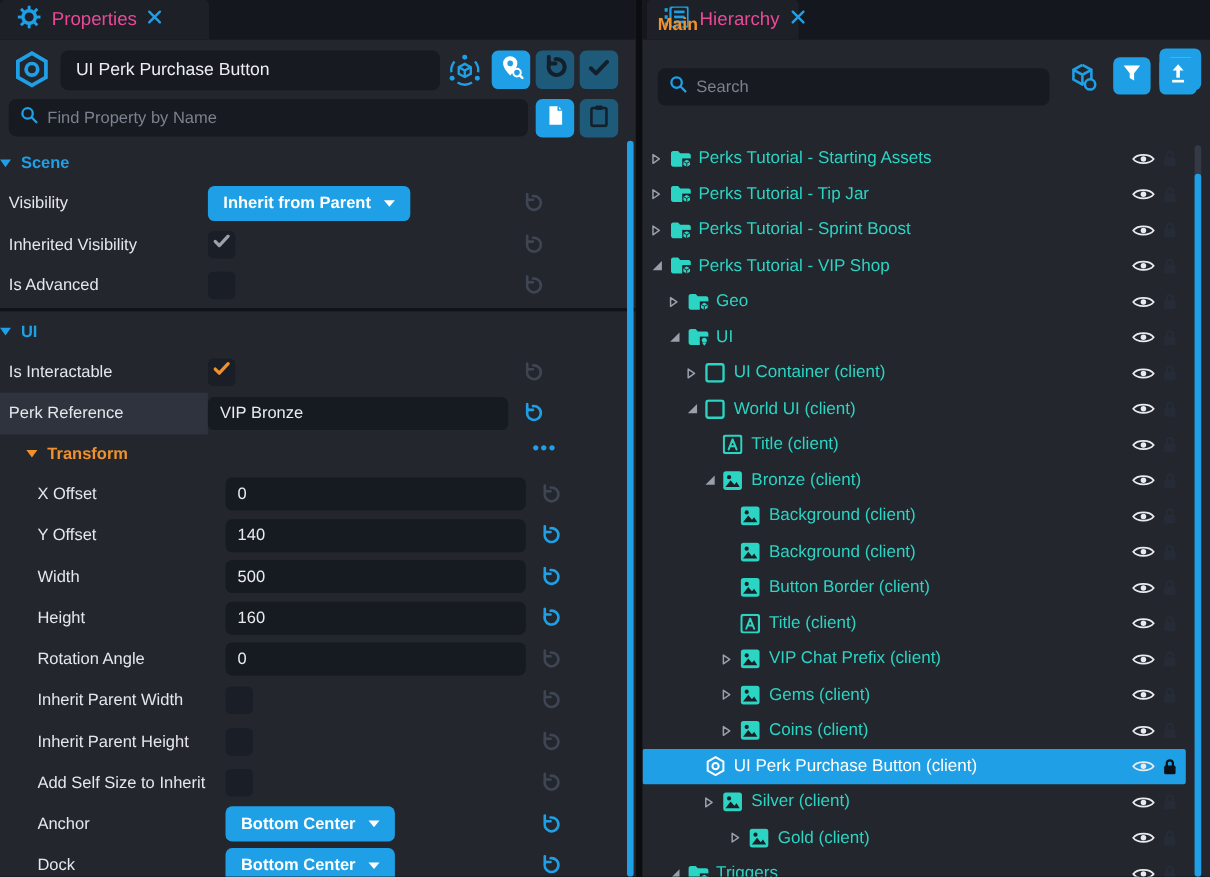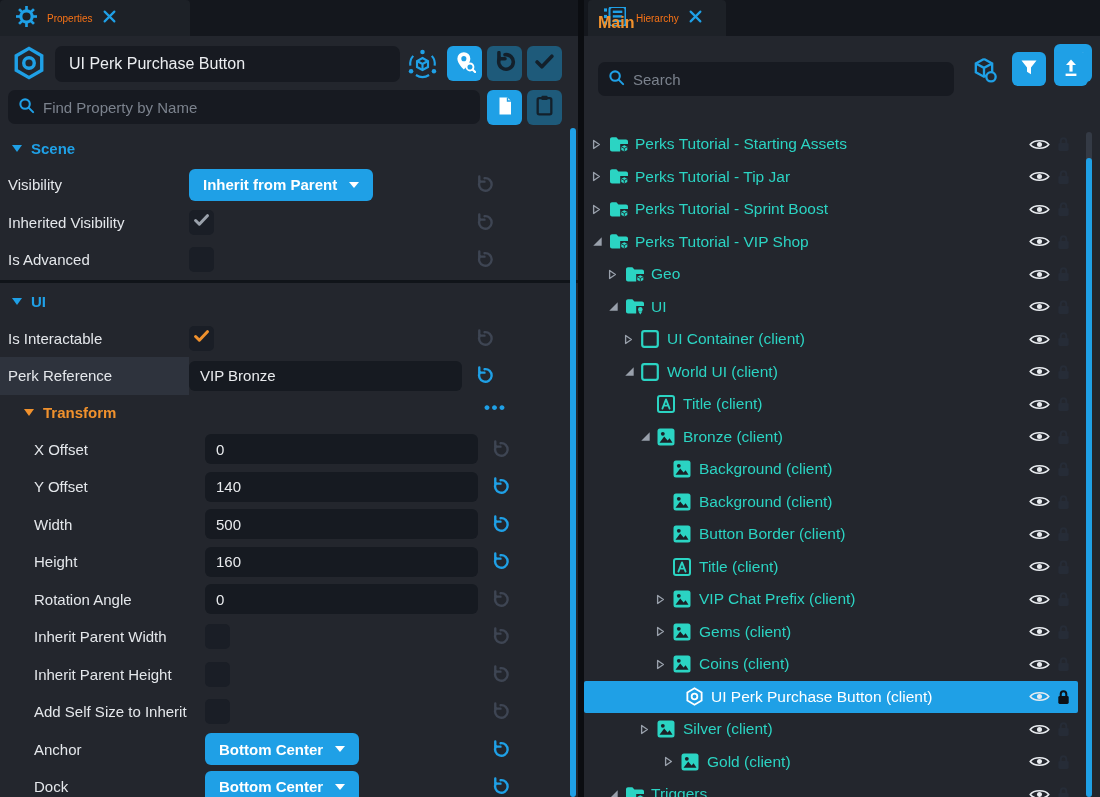--- a/index.html
+++ b/index.html
@@ -4,40 +4,40 @@
 <style>
   * { margin:0; padding:0; box-sizing:border-box; }
   html,body { width:1100px; height:797px; overflow:hidden; background:#0b0d11;
     font-family:"Liberation Sans","DejaVu Sans",sans-serif; }
   .panel { position:absolute; top:0; bottom:0; background:#23262d; overflow:hidden; }
   #props-panel { left:0; width:578px; }
   #hier-panel  { left:584px; width:516px; }
   .tabbar { position:absolute; top:0; left:0; right:0; height:36px; background:#14171d; }
   .tab { position:absolute; top:0; left:0; height:36px; display:flex; align-items:center;
          gap:10px; padding:0 16px; background:#1d2127; border-radius:4px 4px 0 0; }
-  .tab-label { color:#f97316; font-size:10px; }
+  .tab-label { color:#ec4899; font-size:17px; }
   .hdr-area { position:absolute; top:36px; left:0; right:0; height:94px; }
   .entity-badge { position:absolute; left:12px; top:10px; width:34px; height:34px; }
   .name-input { position:absolute; left:55px; top:10px; width:345px; height:36px;
     background:#171a21; border:none; border-radius:7px; color:#eceef1; font-size:16px;
     padding:0 14px; outline:none; font-family:inherit; }
   .sq-btn { position:absolute; width:35px; height:35px; border-radius:6px;
     display:flex; align-items:center; justify-content:center; }
   .sq-btn.on  { background:#1fa0e6; }
   .sq-btn.off { background:#1e5a7a; }
   .bare-icon { position:absolute; display:flex; align-items:center; justify-content:center; }
   .searchbox { position:absolute; background:#171a21; border-radius:7px; display:flex;
     align-items:center; padding:0 10px; gap:8px; }
   .searchbox input { flex:1; background:transparent; border:none; outline:none;
     color:#d6d9de; font-size:15px; font-family:inherit; min-width:0; }
   .searchbox input::placeholder { color:#7b828d; }
   
   #prop-rows { position:absolute; top:130px; left:0; right:0; bottom:0; overflow:hidden; }
   .divider { height:3px; background:#101419; margin:1px 0; }
-  .section-hdr, .subsection { height:36px; display:flex; align-items:center; padding-left:12px; gap:9px; }
+  .section-hdr, .subsection { height:36px; display:flex; align-items:center; gap:9px; }
   .subsection { padding-left:24px; position:relative; }
   .tri { width:0; height:0; border-left:5.5px solid transparent; border-right:5.5px solid transparent; }
   .tri.cyan   { border-top:7px solid #1fa0e6; }
   .tri.orange { border-top:7px solid #f0912d; }
   .sec-label { font-size:15px; font-weight:bold; }
   .sec-label.cyan { color:#1fa0e6; }
   .sec-label.orange { color:#f0912d; }
   .dots { position:absolute; left:484px; top:3px; color:#1fa0e6; font-size:17px;
           font-weight:bold; letter-spacing:1.5px; }
   .prop-row { height:37.5px; display:flex; align-items:center; padding-left:8px; }
@@ -997,21 +997,21 @@
             <circle cx="11" cy="7" r="2.7" fill="#e8ebef"></circle>
           </svg>
         </span>
     <span class="lock">
           <svg viewBox="0 0 14 17" width="13" height="16">
             <path d="M4 8 V5.2 a3 3 0 0 1 6 0 V8" fill="none" stroke="#262c37" stroke-width="2.2"></path>
             <rect x="1.4" y="7.4" width="11.2" height="8.6" rx="1.6" fill="#262c37"></rect>
           </svg>
         </span>
       </div>
-      <div class="tree-row selected" style="padding-left:84px">
+      <div class="tree-row selected" style="padding-left:40px">
     <span class="tw"></span>
     <span class="ni">
           <svg viewBox="0 0 20 20" width="19" height="19">
             <path d="M10 1.4 L17.5 5.7 V14.3 L10 18.6 L2.5 14.3 V5.7 Z" fill="none" stroke="#ffffff" stroke-width="1.9"></path>
             <circle cx="10" cy="10" r="3" fill="none" stroke="#ffffff" stroke-width="1.9"></circle>
           </svg>
         </span>
     <span class="tl">UI Perk Purchase Button (client)</span>
     <span class="sp"></span>
     <span class="eye">

